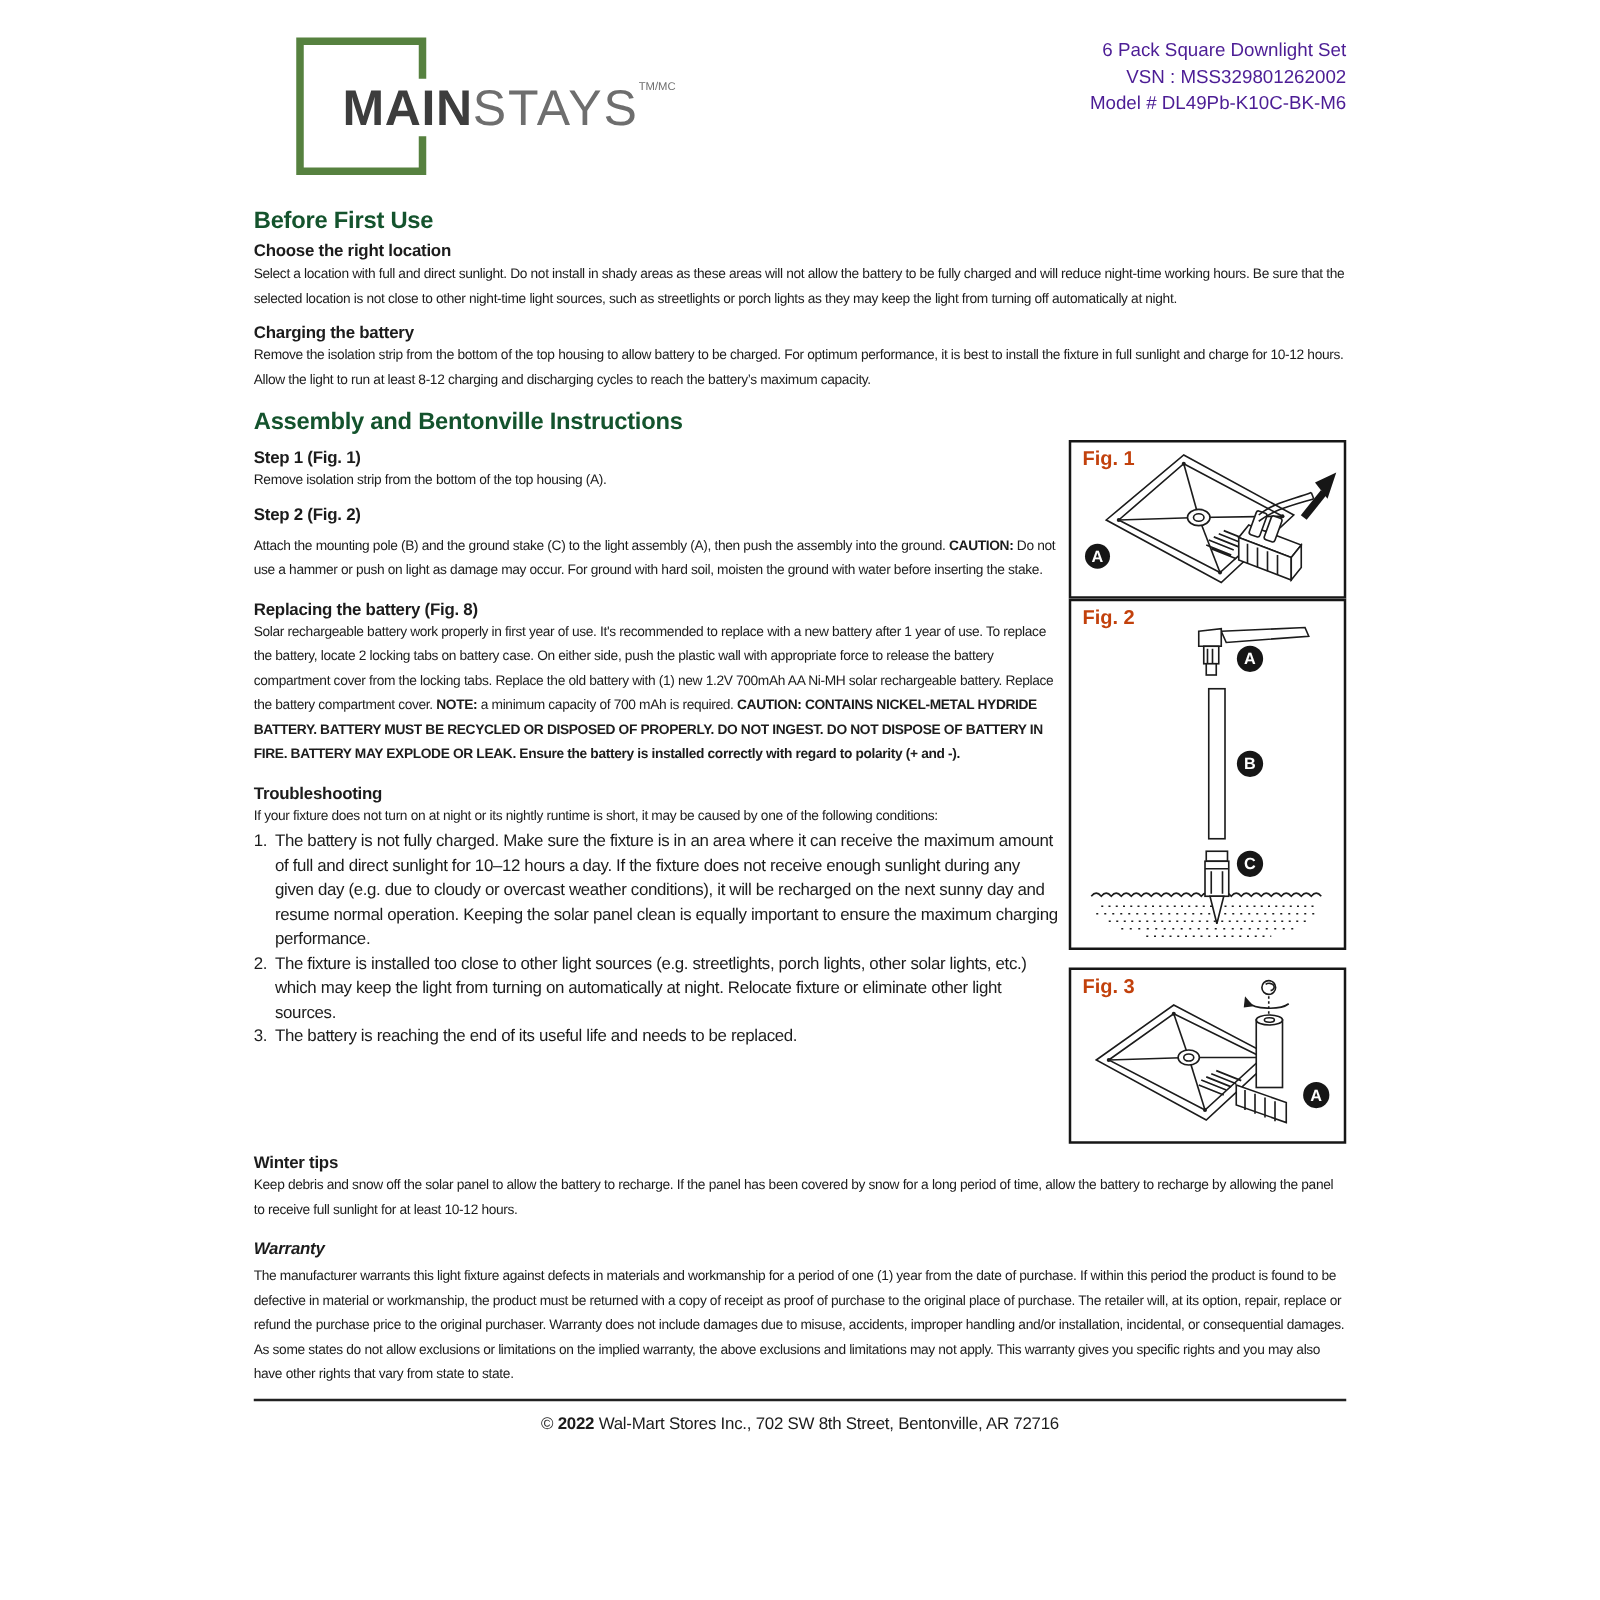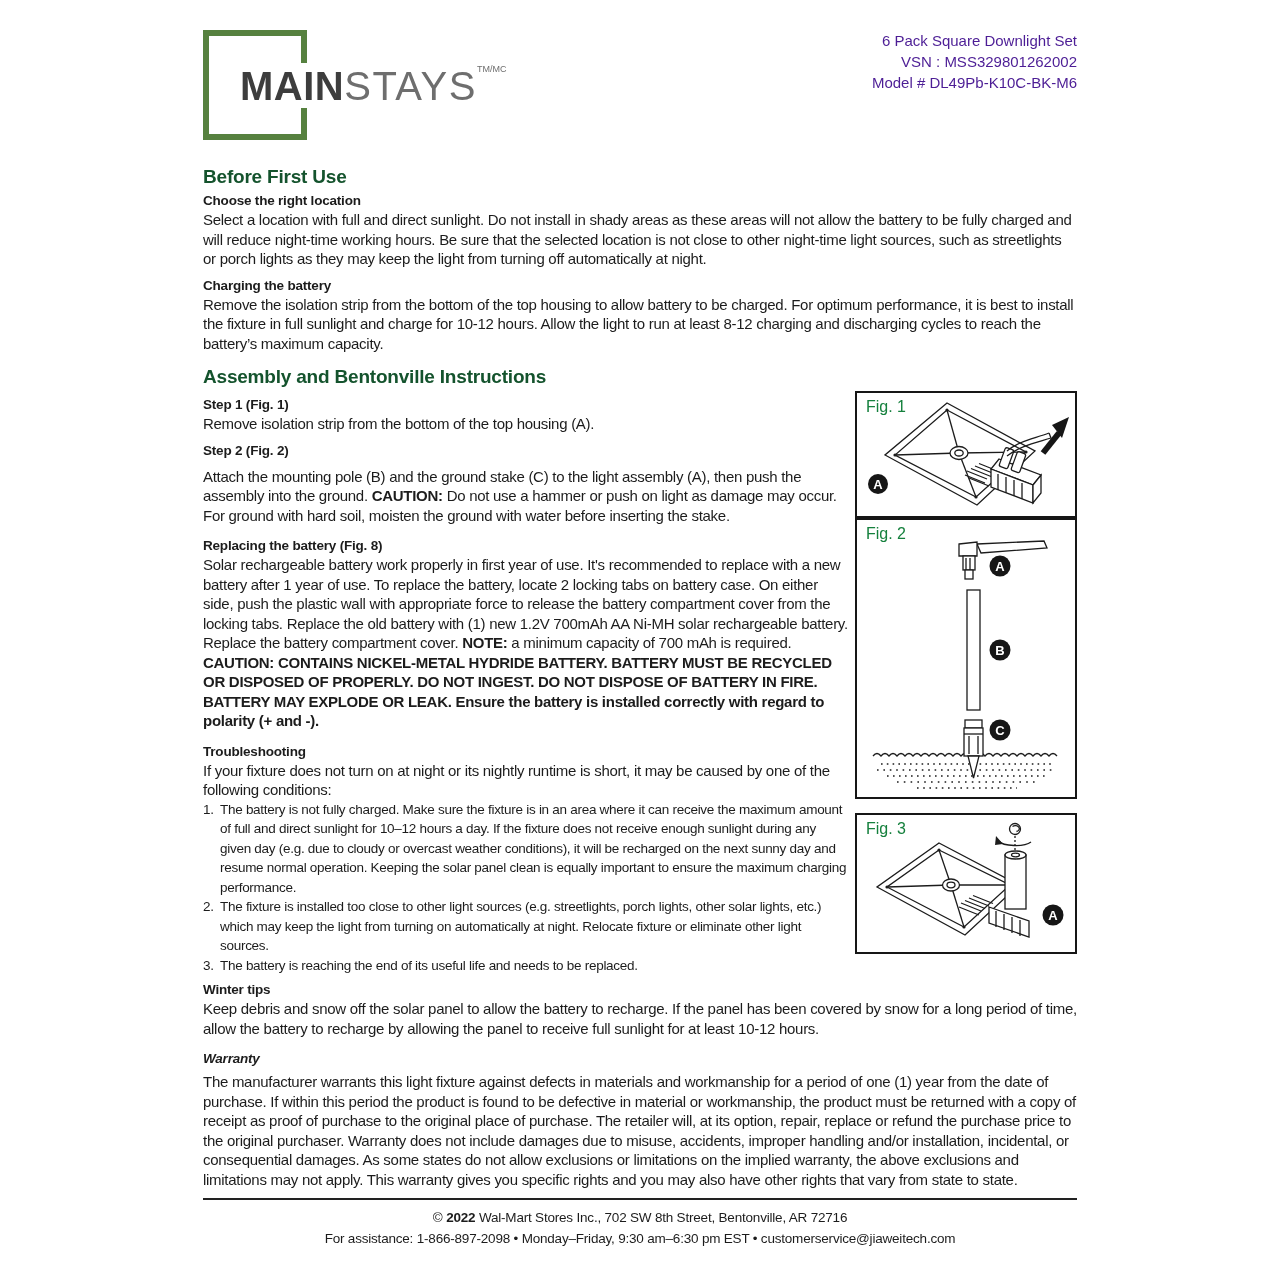--- a/index.html
+++ b/index.html
@@ -1,53 +1,53 @@
 <!DOCTYPE html>
 <html><head>
 <meta charset="utf-8">
 <style>
   html,body{margin:0;padding:0;background:#ffffff;}
   body{width:1280px;height:1280px;font-family:"Liberation Sans",sans-serif;color:#1c1c1c;}
   .page{position:relative;width:1280px;height:1280px;box-sizing:border-box;padding:28px 203px 0 203px;overflow:hidden;background:#fff;}
 
   
   .header{display:flex;justify-content:space-between;align-items:flex-start;height:118px;}
-  .logo{position:relative;width:300px;height:112px;}
+  .logo{position:relative;width:300px;height:112px;margin-left:34px;}
   .logo-frame{position:absolute;left:0;top:2px;width:92px;height:98px;border:6px solid #56813f;background:#fff;}
   .wordmark{position:absolute;left:34px;top:35px;background:#fff;padding:2px 3px;white-space:nowrap;line-height:1;}
   .wm-main{font-size:40px;font-weight:bold;color:#3d3d3d;letter-spacing:0.5px;}
   .wm-rest{font-size:40px;font-weight:normal;color:#6e6e6e;letter-spacing:1.5px;}
   .wm-tm{font-size:9px;color:#6e6e6e;vertical-align:28px;letter-spacing:0;}
   .product-info{text-align:right;font-size:15px;line-height:21px;padding-top:2px;color:#4c1d95;}
 
   
   .h-title{font-size:19px;font-weight:bold;color:#14532d;margin:20px 0 5px 0;letter-spacing:-0.2px;}
   .h-sub{font-size:13.5px;font-weight:bold;margin:9px 0 2px 0;letter-spacing:-0.2px;}
-  .body-text{font-size:15px;line-height:19.5px;letter-spacing:-0.28px;margin:0;}
+  .body-text{font-size:11px;line-height:19.5px;letter-spacing:-0.28px;margin:0;}
 
   
   .band{display:flex;justify-content:space-between;margin-top:2px;}
   .band-left{width:645px;}
   .band-right{width:222px;flex:none;padding-top:1px;}
 
   .step-h{font-size:13.5px;font-weight:bold;margin:7px 0 2px 0;letter-spacing:-0.2px;}
   .step-h.spaced{margin:9px 0 9px 0;}
 
   
   .ts-item{display:flex;font-size:13.5px;line-height:19.5px;letter-spacing:-0.28px;}
   .ts-num{width:17px;flex:none;}
   .ts-body{flex:1;}
 
   
   .figbox{position:relative;border:2px solid #161616;background:#fff;box-sizing:border-box;width:222px;}
   .figbox + .figbox{margin-top:0;}
   #fig1{height:127px;}
   #fig2{height:281px;}
   #fig3{height:141px;margin-top:14px;padding-left:15px;}
-  .fig-label{position:absolute;top:5px;left:9px;font-size:16px;font-weight:normal;color:#15803d;z-index:2;}
+  .fig-label{position:absolute;top:5px;left:9px;font-size:16px;font-weight:bold;color:#c2410c;z-index:2;}
   .figbox svg{position:absolute;left:0;top:0;width:100%;height:100%;}
 
   
   .divider{border:none;border-top:2px solid #222;margin:9px 0 0 0;}
   .footer{text-align:center;font-size:13.5px;line-height:21px;letter-spacing:-0.2px;margin-top:7px;}
 
   .ln{stroke:#1c1c1c;fill:none;stroke-width:1.3;}
   .lnw{stroke:#1c1c1c;fill:#ffffff;stroke-width:1.3;}
   .dot{fill:#1c1c1c;stroke:none;}
   .badge{fill:#161616;stroke:none;}
@@ -250,16 +250,15 @@
 
   <div class="h-sub" style="margin-top:7px;">Winter tips</div>
   <p class="body-text">Keep debris and snow off the solar panel to allow the battery to recharge. If the panel has been covered by snow for a long period of time, allow the battery to recharge by allowing the panel to receive full sunlight for at least 10-12 hours.</p>
 
   <div class="h-sub" style="margin-top:13px;margin-bottom:6px;font-style:italic;">Warranty</div>
   <p class="body-text">The manufacturer warrants this light fixture against defects in materials and workmanship for a period of one (1) year from the date of purchase. If within this period the product is found to be defective in material or workmanship, the product must be returned with a copy of receipt as proof of purchase to the original place of purchase. The retailer will, at its option, repair, replace or refund the purchase price to the original purchaser. Warranty does not include damages due to misuse, accidents, improper handling and/or installation, incidental, or consequential damages. As some states do not allow exclusions or limitations on the implied warranty, the above exclusions and limitations may not apply. This warranty gives you specific rights and you may also have other rights that vary from state to state.</p>
 
   <hr class="divider">
   <div class="footer">
     <div><span>© </span><span style="font-weight: bold;">2022</span><span> Wal-Mart Stores Inc., 702 SW 8th Street, Bentonville, AR 72716</span></div>
-    <div>For assistance: 1-866-897-2098 • Monday–Friday, 9:30 am–6:30 pm EST • customerservice@jiaweitech.com</div>
   </div>
 
 </div>
 
 </body></html>

